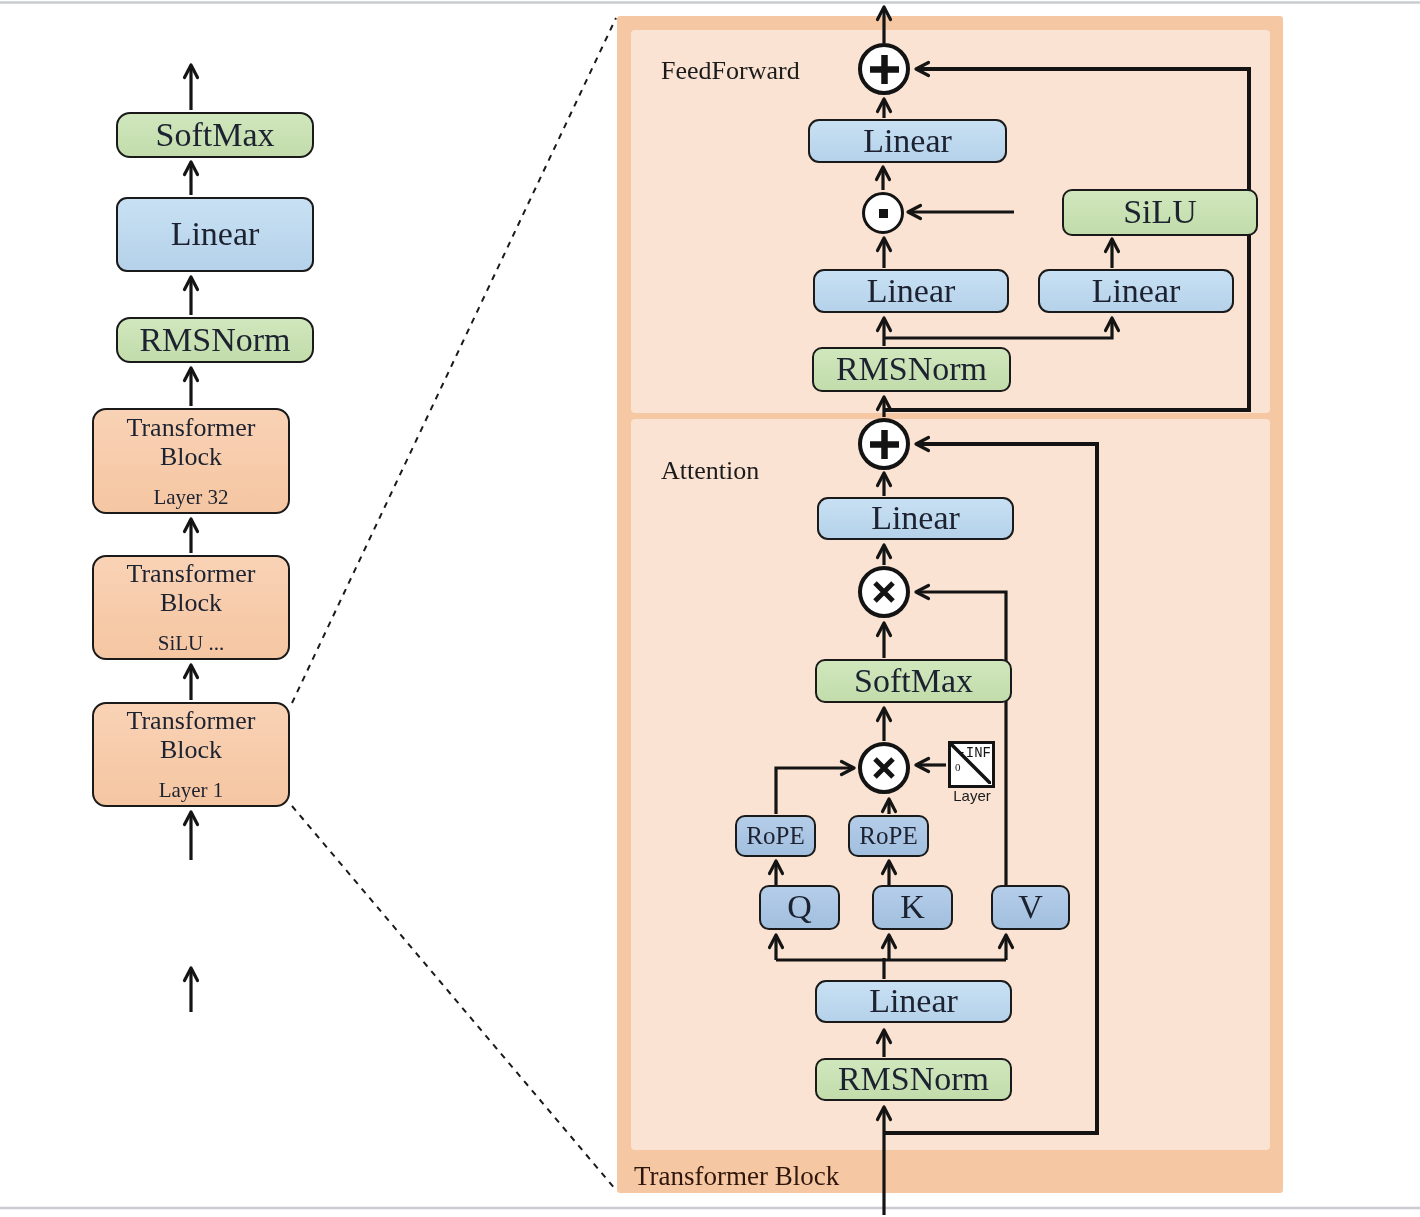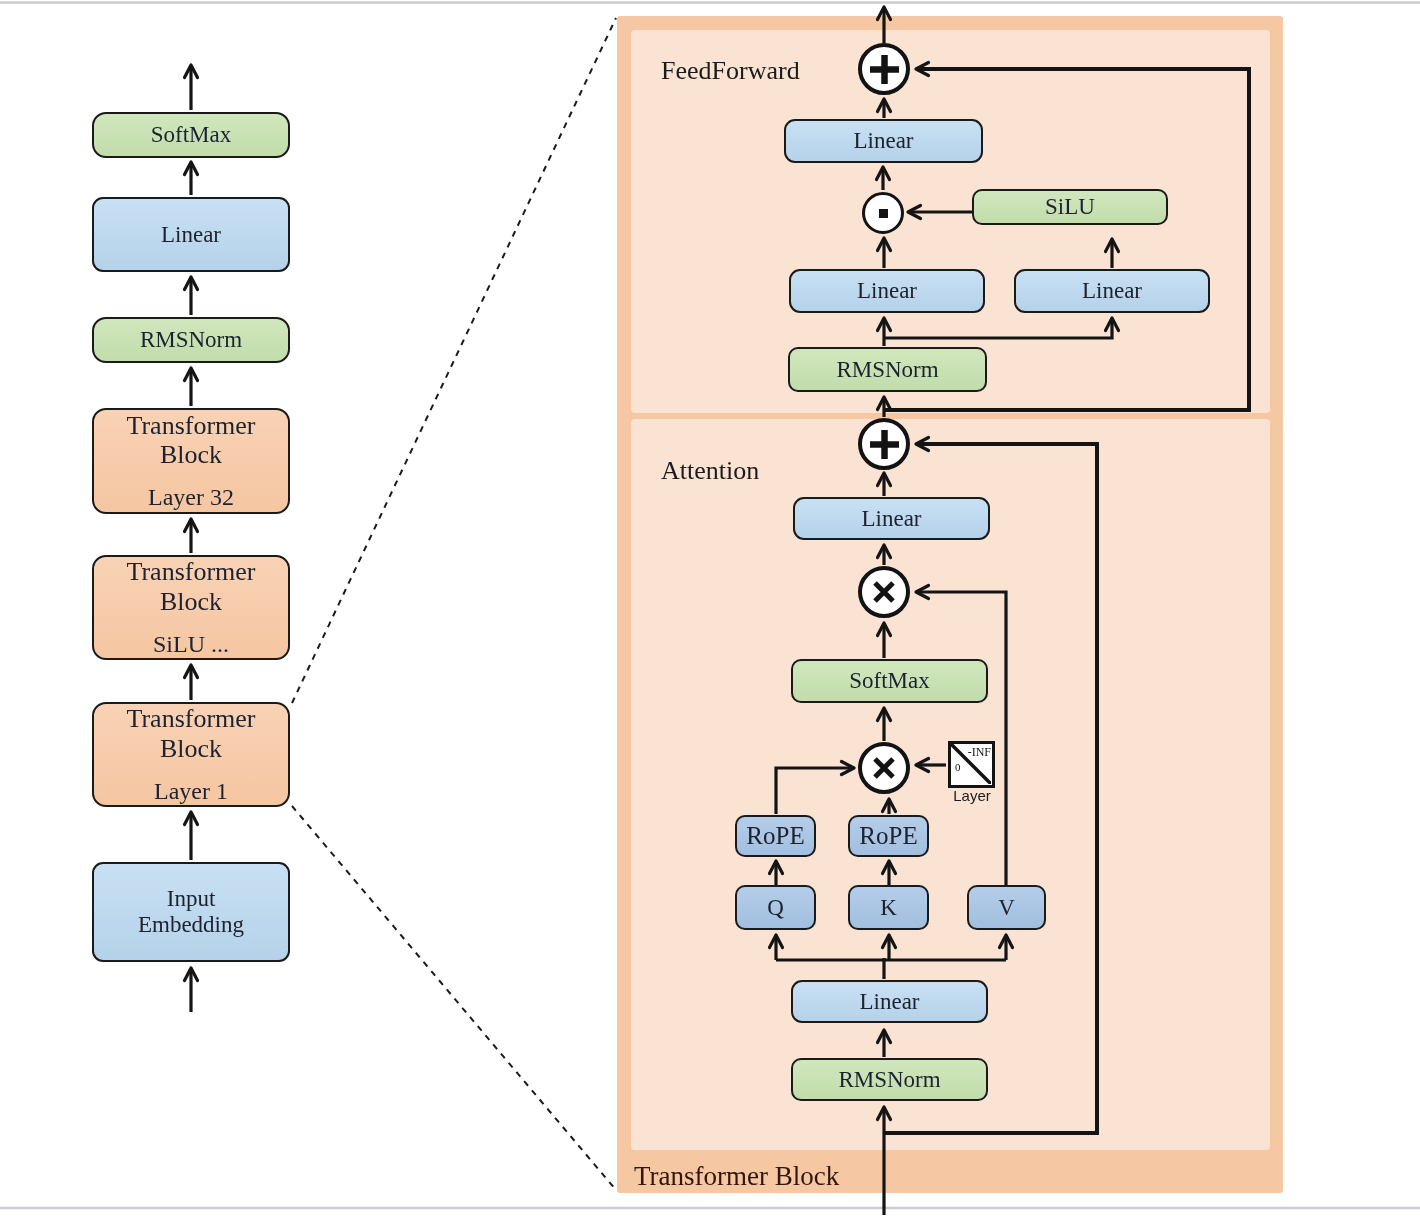--- a/index.html
+++ b/index.html
@@ -19,43 +19,43 @@
   
   .box{position:absolute;z-index:3;box-sizing:border-box;border:2.5px solid #1a1a1a;
        display:flex;align-items:center;justify-content:center;text-align:center;
        line-height:1.12;}
   .r14{border-radius:14px;}
   .r10{border-radius:10px;}
   .green{background:linear-gradient(#d0e7bd,#c2dcab);}
   .blue{background:linear-gradient(#c8e0f3,#b5d2ea);border-radius:11px;}
   .blue2{background:linear-gradient(#b4cde9,#a2bfdf);}
   .orange{background:linear-gradient(#f9d2b5,#f5c6a2);}
-  .f26{font-size:23px;}
+  .f26{font-size:34px;margin-left:24px;}
   .f25{font-size:25px;}
   .stack{display:flex;flex-direction:column;align-items:center;}
   .stack .t{font-size:26px;display:block;max-width:160px;}
-  .stack .s{font-size:24px;display:block;margin-top:15px;}
+  .stack .s{font-size:21px;display:block;margin-top:15px;}
   .narrow{max-width:150px;}
 
   
   .op{position:absolute;z-index:4;background:#ffffff;border-radius:50%;box-sizing:border-box;
       display:flex;align-items:center;justify-content:center;}
   .op-plus{border:4.5px solid #131313;}
   .op-mul{border:4px solid #131313;}
   .op-dot{border:3.5px solid #131313;}
   .dot-sq{width:9px;height:9px;background:#131313;}
 
   
   .sec-label{position:absolute;z-index:5;font-size:26px;color:#1b1b1b;text-align:right;}
   .tb-label{position:absolute;z-index:5;font-size:27px;color:#2f150b;}
 
   
   .mask{position:absolute;z-index:4;box-sizing:border-box;left:948px;top:741px;width:47px;height:47px;
         background:#ffffff;border:3.5px solid #131313;}
-  .mask .vtop{position:absolute;right:1px;top:1px;font-size:12px;font-family:Liberation Serif, serif;color:#131313;}
+  .mask .vtop{position:absolute;right:1px;top:1px;font-size:14px;font-family:Liberation Mono, monospace;color:#131313;}
   .mask .vbot{position:absolute;left:4px;top:17px;font-size:11px;font-family:"Liberation Serif",serif;color:#131313;}
   .mask-label{position:absolute;z-index:4;left:938px;top:787px;width:68px;text-align:center;
               font-family:"Liberation Sans",sans-serif;font-size:15px;color:#1b1b1b;}
 </style>
 </head>
 <body>
 
 <div id="canvas">
 
   <div class="panel-outer"></div>
@@ -143,40 +143,37 @@
       <span class="t">Transformer Block</span>
       <span class="s">SiLU ...</span>
     </div>
   </div>
   <div class="box orange r14" style="left:92px;top:702px;width:198px;height:105px">
     <div class="stack">
       <span class="t">Transformer Block</span>
       <span class="s">Layer 1</span>
     </div>
   </div>
-  <div class="box blue r14 f26" style="left:92px;top:862px;width:198px;height:100px">
-    <span class="narrow">Input Embedding</span>
-  </div>
 
   <div class="sec-label" style="left:661px;top:56px">FeedForward</div>
   <div class="sec-label" style="left:661px;top:456px">Attention</div>
   <div class="tb-label" style="left:634px;top:1161px">Transformer Block</div>
 
   <div class="op op-plus" style="left:858px;top:43px;width:52px;height:52px">
     <svg width="43" height="43">
       <path d="M21.5,7 L21.5,36 M7,21.5 L36,21.5" stroke="#131313" stroke-width="6.5" fill="none"></path>
     </svg>
   </div>
   <div class="box blue r10 f26" style="left:784px;top:119px;width:199px;height:44px">
     <span>Linear</span>
   </div>
   <div class="op op-dot" style="left:862px;top:192px;width:42px;height:42px">
     <div class="dot-sq"></div>
   </div>
-  <div class="box green r10 f26" style="left:972px;top:189px;width:196px;height:36px">
+  <div class="box green r10 f26" style="left:1038px;top:189px;width:196px;height:47px">
     <span>SiLU</span>
   </div>
   <div class="box blue r10 f26" style="left:789px;top:269px;width:196px;height:44px">
     <span>Linear</span>
   </div>
   <div class="box blue r10 f26" style="left:1014px;top:269px;width:196px;height:44px">
     <span>Linear</span>
   </div>
   <div class="box green r10 f26" style="left:788px;top:347px;width:199px;height:45px">
     <span>RMSNorm</span>

